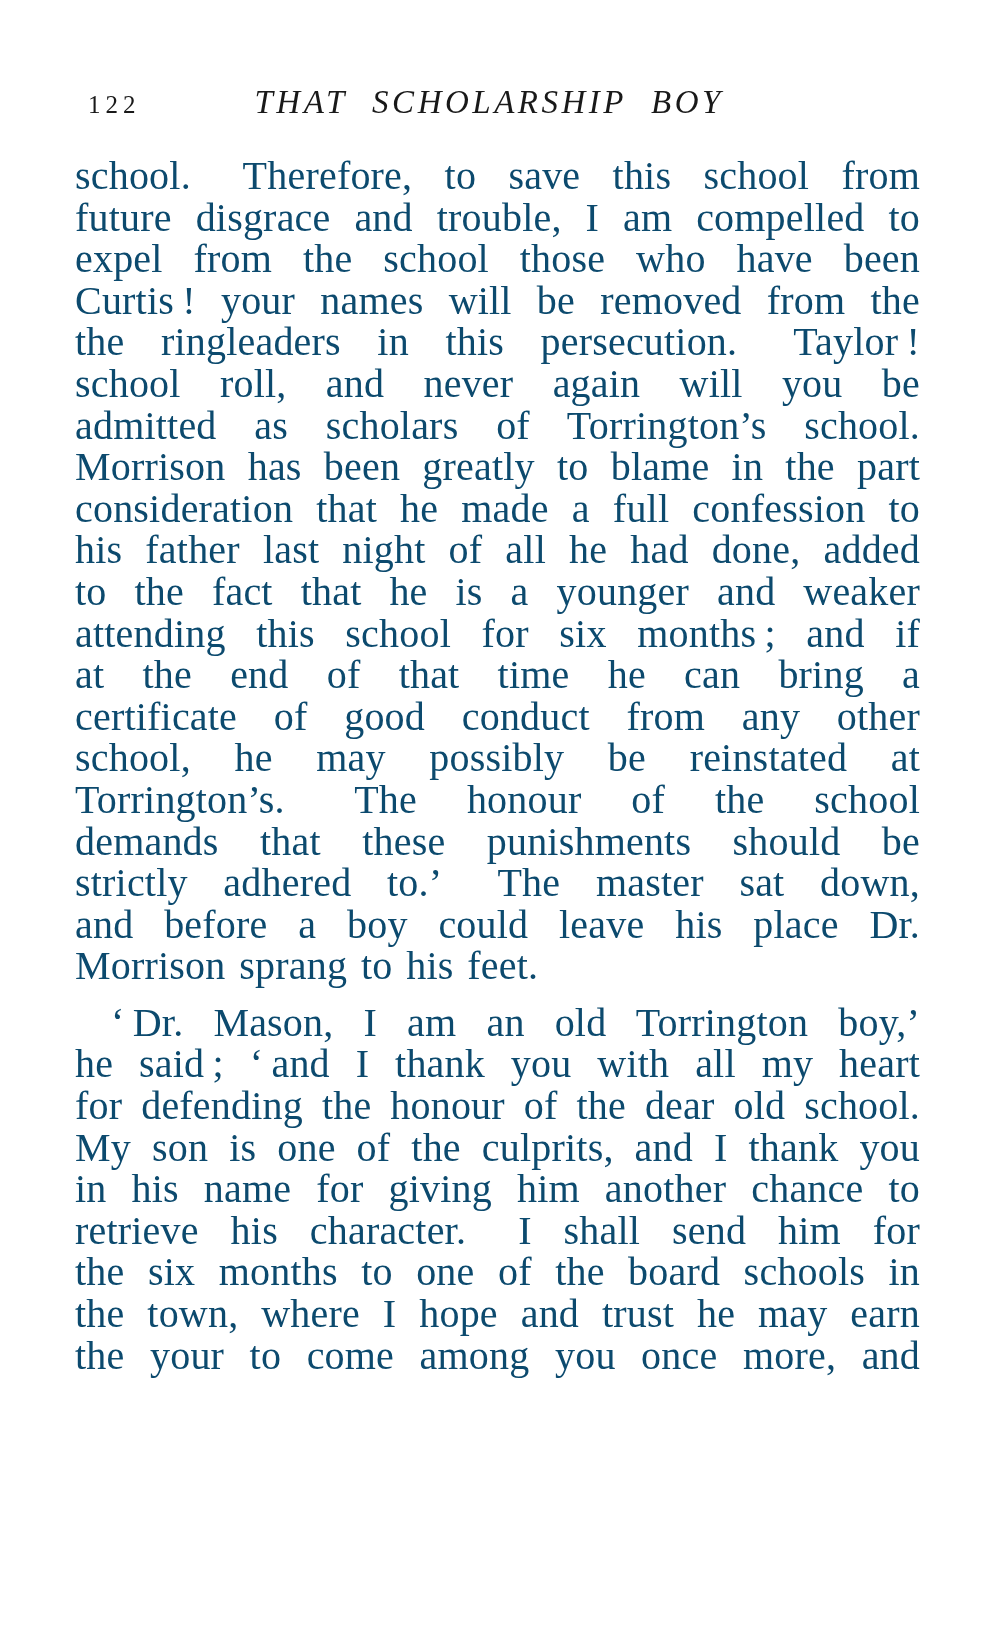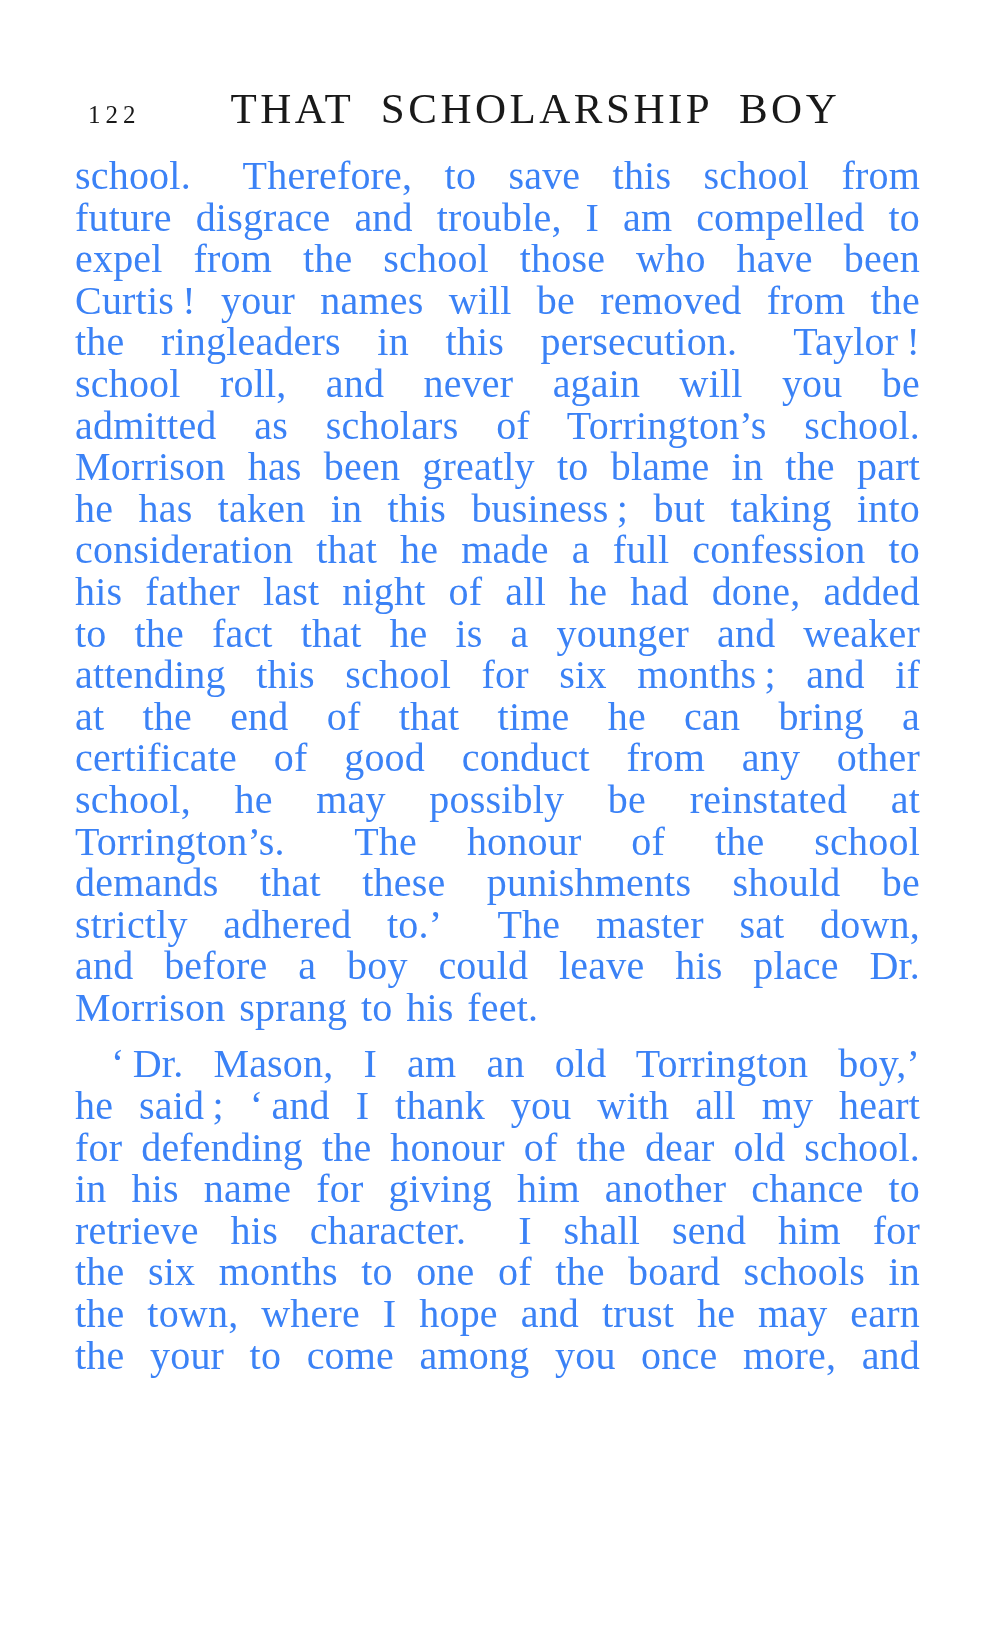--- a/index.html
+++ b/index.html
@@ -23,34 +23,35 @@
     padding: 84px 0 0 88px;
     height: 40px;
     color: #191919;
   }
   .pagenum {
     font-size: 25px;
     letter-spacing: 5px;
     font-weight: normal;
   }
   .title {
-    margin-left: 90px;
-    font-size: 43px;
+    margin-left: 114px;
+    font-style: italic;
+    font-size: 33px;
     letter-spacing: 3.5px;
     word-spacing: 13px;
     white-space: nowrap;
   }
   .text-block {
     margin: 31px 80px 0 75px;
     width: 845px;
     font-size: 40px;
     line-height: 41.6px;
     letter-spacing: 0.2px;
     word-spacing: 0.09em;
-    color: #3b82f6;
+    color: #0c4a6e;
   }
   .line {
     text-align: justify;
     text-align-last: justify;
     white-space: normal;
     height: 41.6px;
     overflow: visible;
   }
   .line.flush {
     text-align: center;
@@ -72,38 +73,38 @@
   <main class="text-block" id="body-root">
       <div>
         <div class="line">school.  Therefore, to save this school from</div>
         <div class="line">future disgrace and trouble, I am compelled to</div>
         <div class="line">expel from the school those who have been</div>
         <div class="line">Curtis ! your names will be removed from the</div>
         <div class="line">the ringleaders in this persecution.  Taylor !</div>
         <div class="line">school roll, and never again will you be</div>
         <div class="line">admitted as scholars of Torrington’s school.</div>
         <div class="line">Morrison has been greatly to blame in the part</div>
-        <div class="line">he has taken in this business ; but taking into</div>
         <div class="line">consideration that he made a full confession to</div>
         <div class="line">his father last night of all he had done, added</div>
         <div class="line">to the fact that he is a younger and weaker</div>
         <div class="line">attending this school for six months ; and if</div>
         <div class="line">at the end of that time he can bring a</div>
         <div class="line">certificate of good conduct from any other</div>
         <div class="line">school, he may possibly be reinstated at</div>
         <div class="line">Torrington’s.  The honour of the school</div>
         <div class="line">demands that these punishments should be</div>
         <div class="line">strictly adhered to.’  The master sat down,</div>
         <div class="line">and before a boy could leave his place Dr.</div>
         <div class="line flush">Morrison sprang to his feet.</div>
       </div>
       <div>
         <div class="line indent">‘ Dr. Mason, I am an old Torrington boy,’</div>
         <div class="line">he said ; ‘ and I thank you with all my heart</div>
         <div class="line">for defending the honour of the dear old school.</div>
+        <div class="line">My son is one of the culprits, and I thank you</div>
         <div class="line">in his name for giving him another chance to</div>
         <div class="line">retrieve his character.  I shall send him for</div>
         <div class="line">the six months to one of the board schools in</div>
         <div class="line">the town, where I hope and trust he may earn</div>
         <div class="line">the your to come among you once more, and</div>
       </div>
     </main>
 </div>
 
 </body></html>

